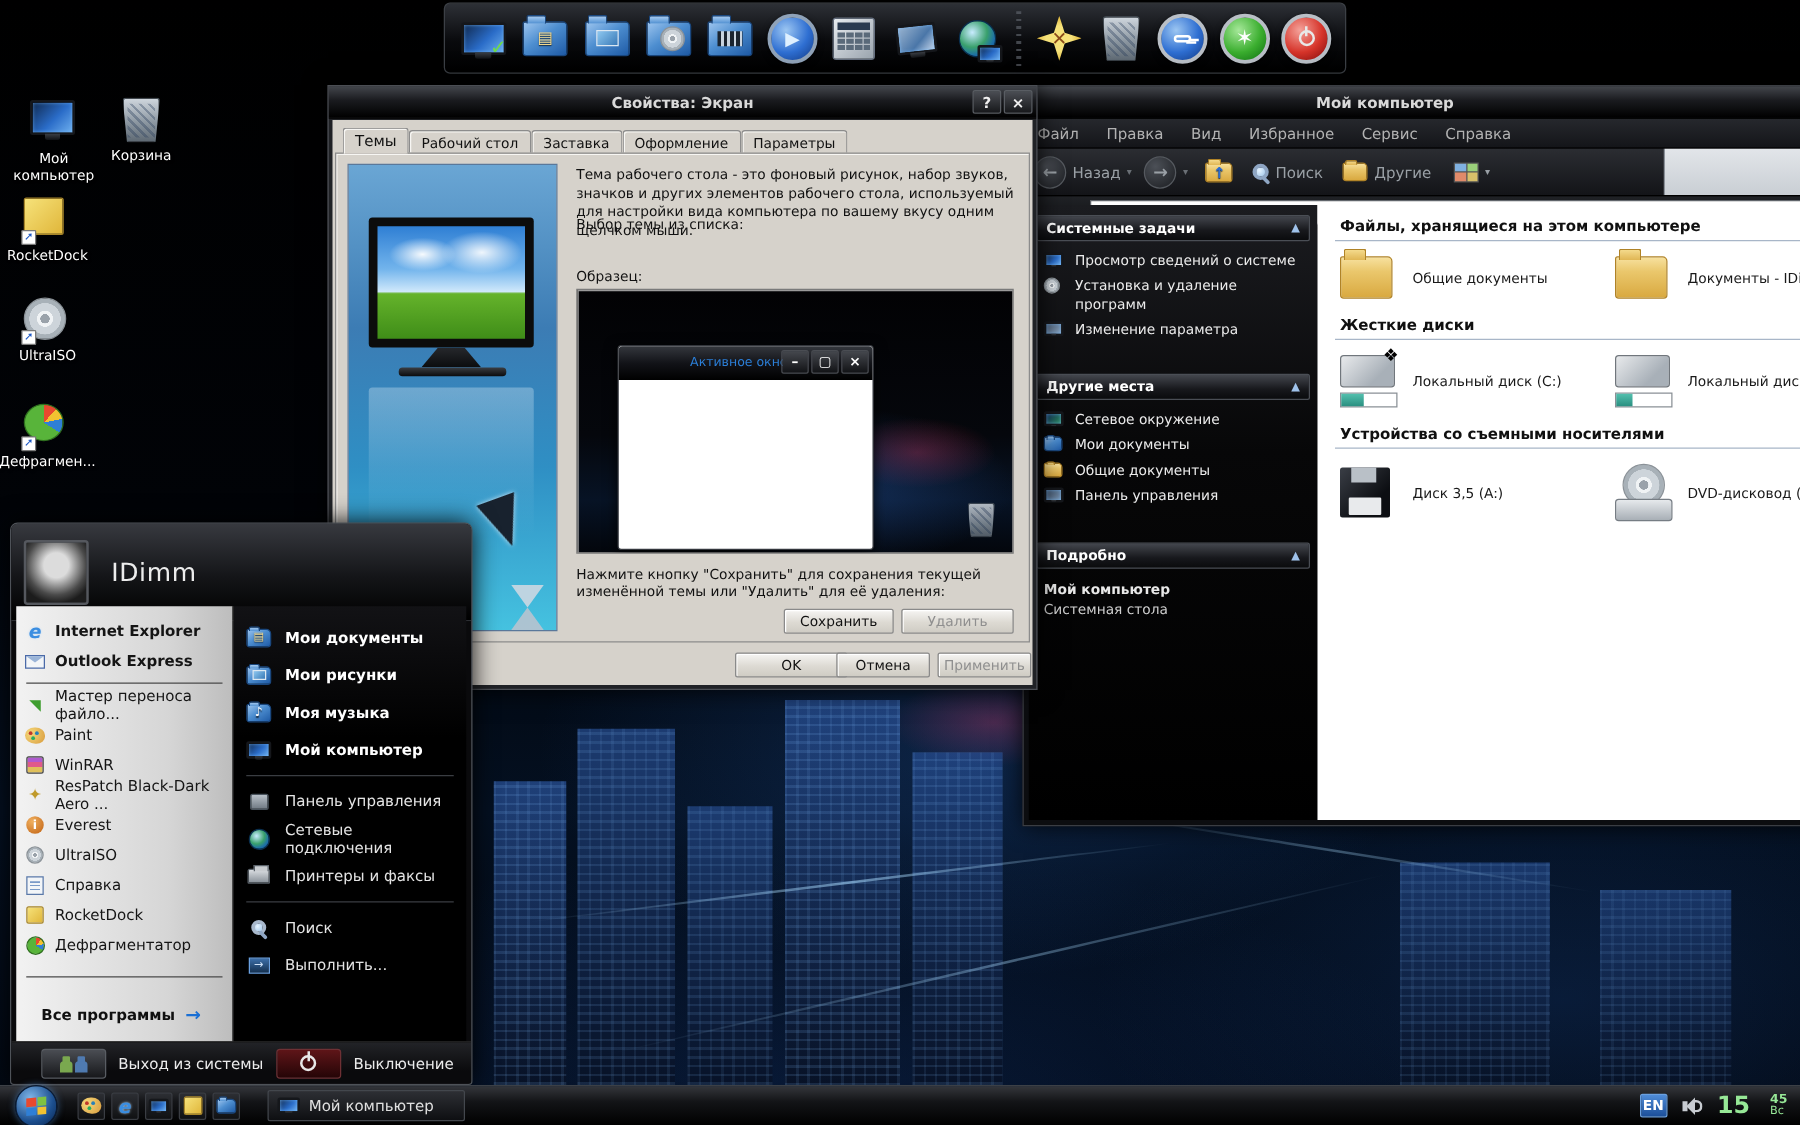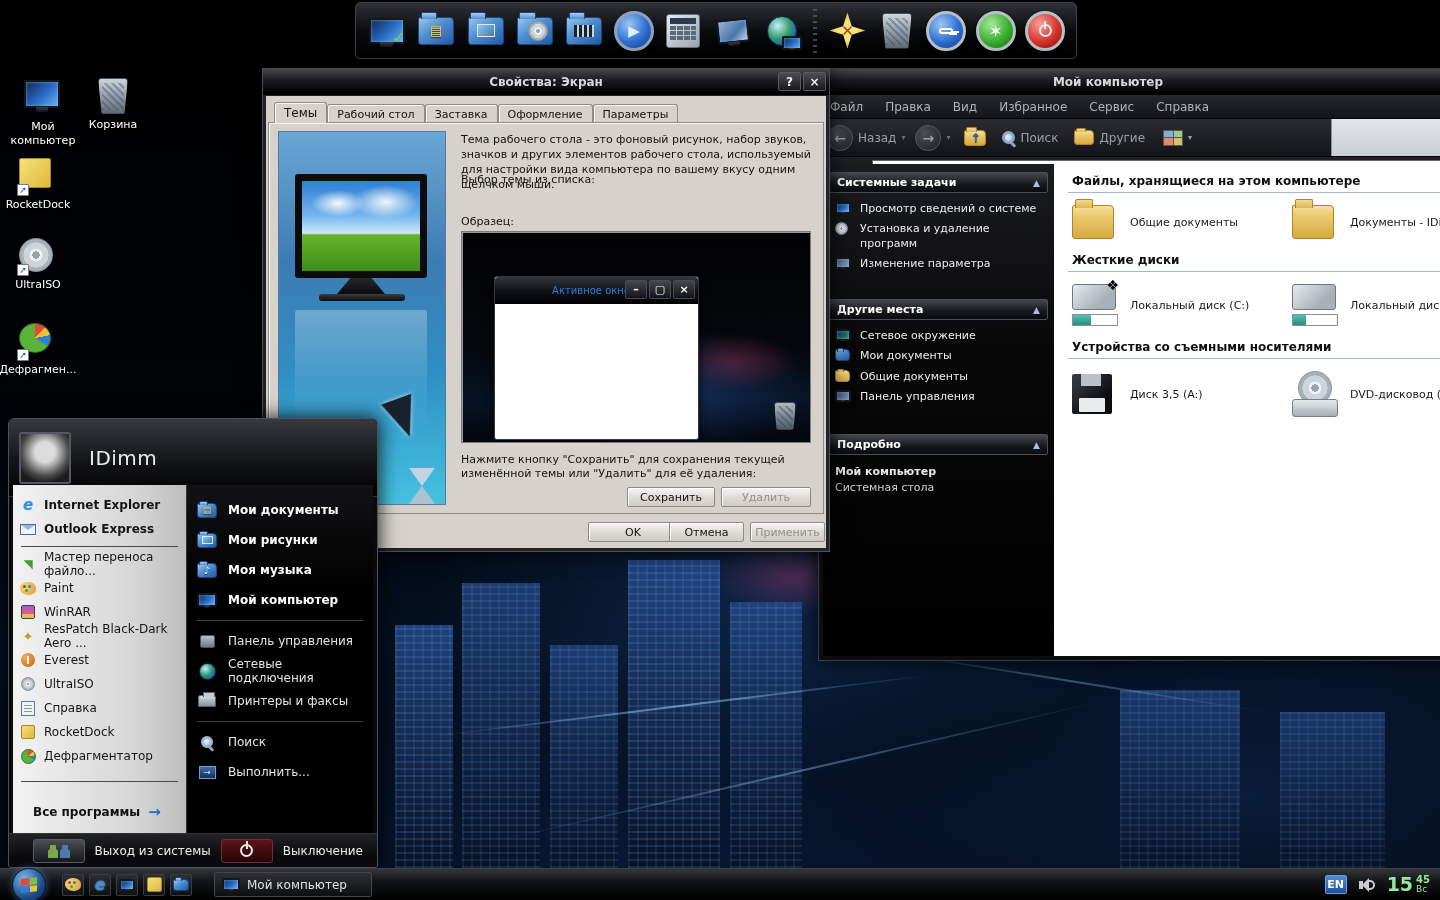--- a/index.html
+++ b/index.html
@@ -239,21 +239,21 @@
   .task-btn { margin-left:22px; width:158px; height:25px; border:1px solid #43474d; border-radius:2px;
       background:linear-gradient(180deg,#2d2f34,#0e0f12); display:flex; align-items:center; gap:7px; padding:0 7px; }
   .task-btn .tlabel { color:#e0e0e0; font-size:12px; }
   .tray { margin-left:auto; display:flex; align-items:center; gap:12px; padding-right:10px; }
   .lang { width:22px; height:19px; background:linear-gradient(180deg,#4f8cd8,#1c4f9a); border:1px solid #6aa0e0; border-radius:2px;
       color:#fff; font-size:11px; font-weight:bold; display:flex; align-items:center; justify-content:center; }
   .spk { position:relative; width:16px; height:14px; }
   .spk .cone { position:absolute; left:0; top:3px; width:4px; height:8px; background:#c8ccd2; }
   .spk .horn { position:absolute; left:3px; top:0; width:0; height:0; border-top:7px solid transparent; border-bottom:7px solid transparent; border-right:7px solid #c8ccd2; }
   .spk .wave { position:absolute; right:0px; top:2px; width:7px; height:10px; border:2px solid #c8ccd2; border-left:none; border-radius:0 8px 8px 0; }
-  .clock { display:flex; align-items:flex-start; gap:3px; color:#97e897; }
+  .clock { display:flex; align-items:flex-start; gap:16px; color:#97e897; }
   .clock .hh { font-size:19px; font-weight:bold; line-height:1; }
   .clock .col { display:flex; flex-direction:column; line-height:1; }
   .clock .mm { font-size:10px; font-weight:bold; }
   .clock .dd { font-size:9px; }
 
   
   .g-e { color:#3a8de0; font-weight:bold; font-style:italic; font-size:15px; text-shadow:0 0 2px #bcd9f5; }
   .pal { width:16px; height:13px; border-radius:50% 50% 45% 55%; background:radial-gradient(circle at 30% 35%, #f5d87a, #d89b3d); position:relative; }
   .pal::after { content:""; position:absolute; left:3px; top:3px; width:3px; height:3px; border-radius:50%;
       background:#c0392b; box-shadow:5px 0 0 #2980b9, 2px 4px 0 #27ae60; }

